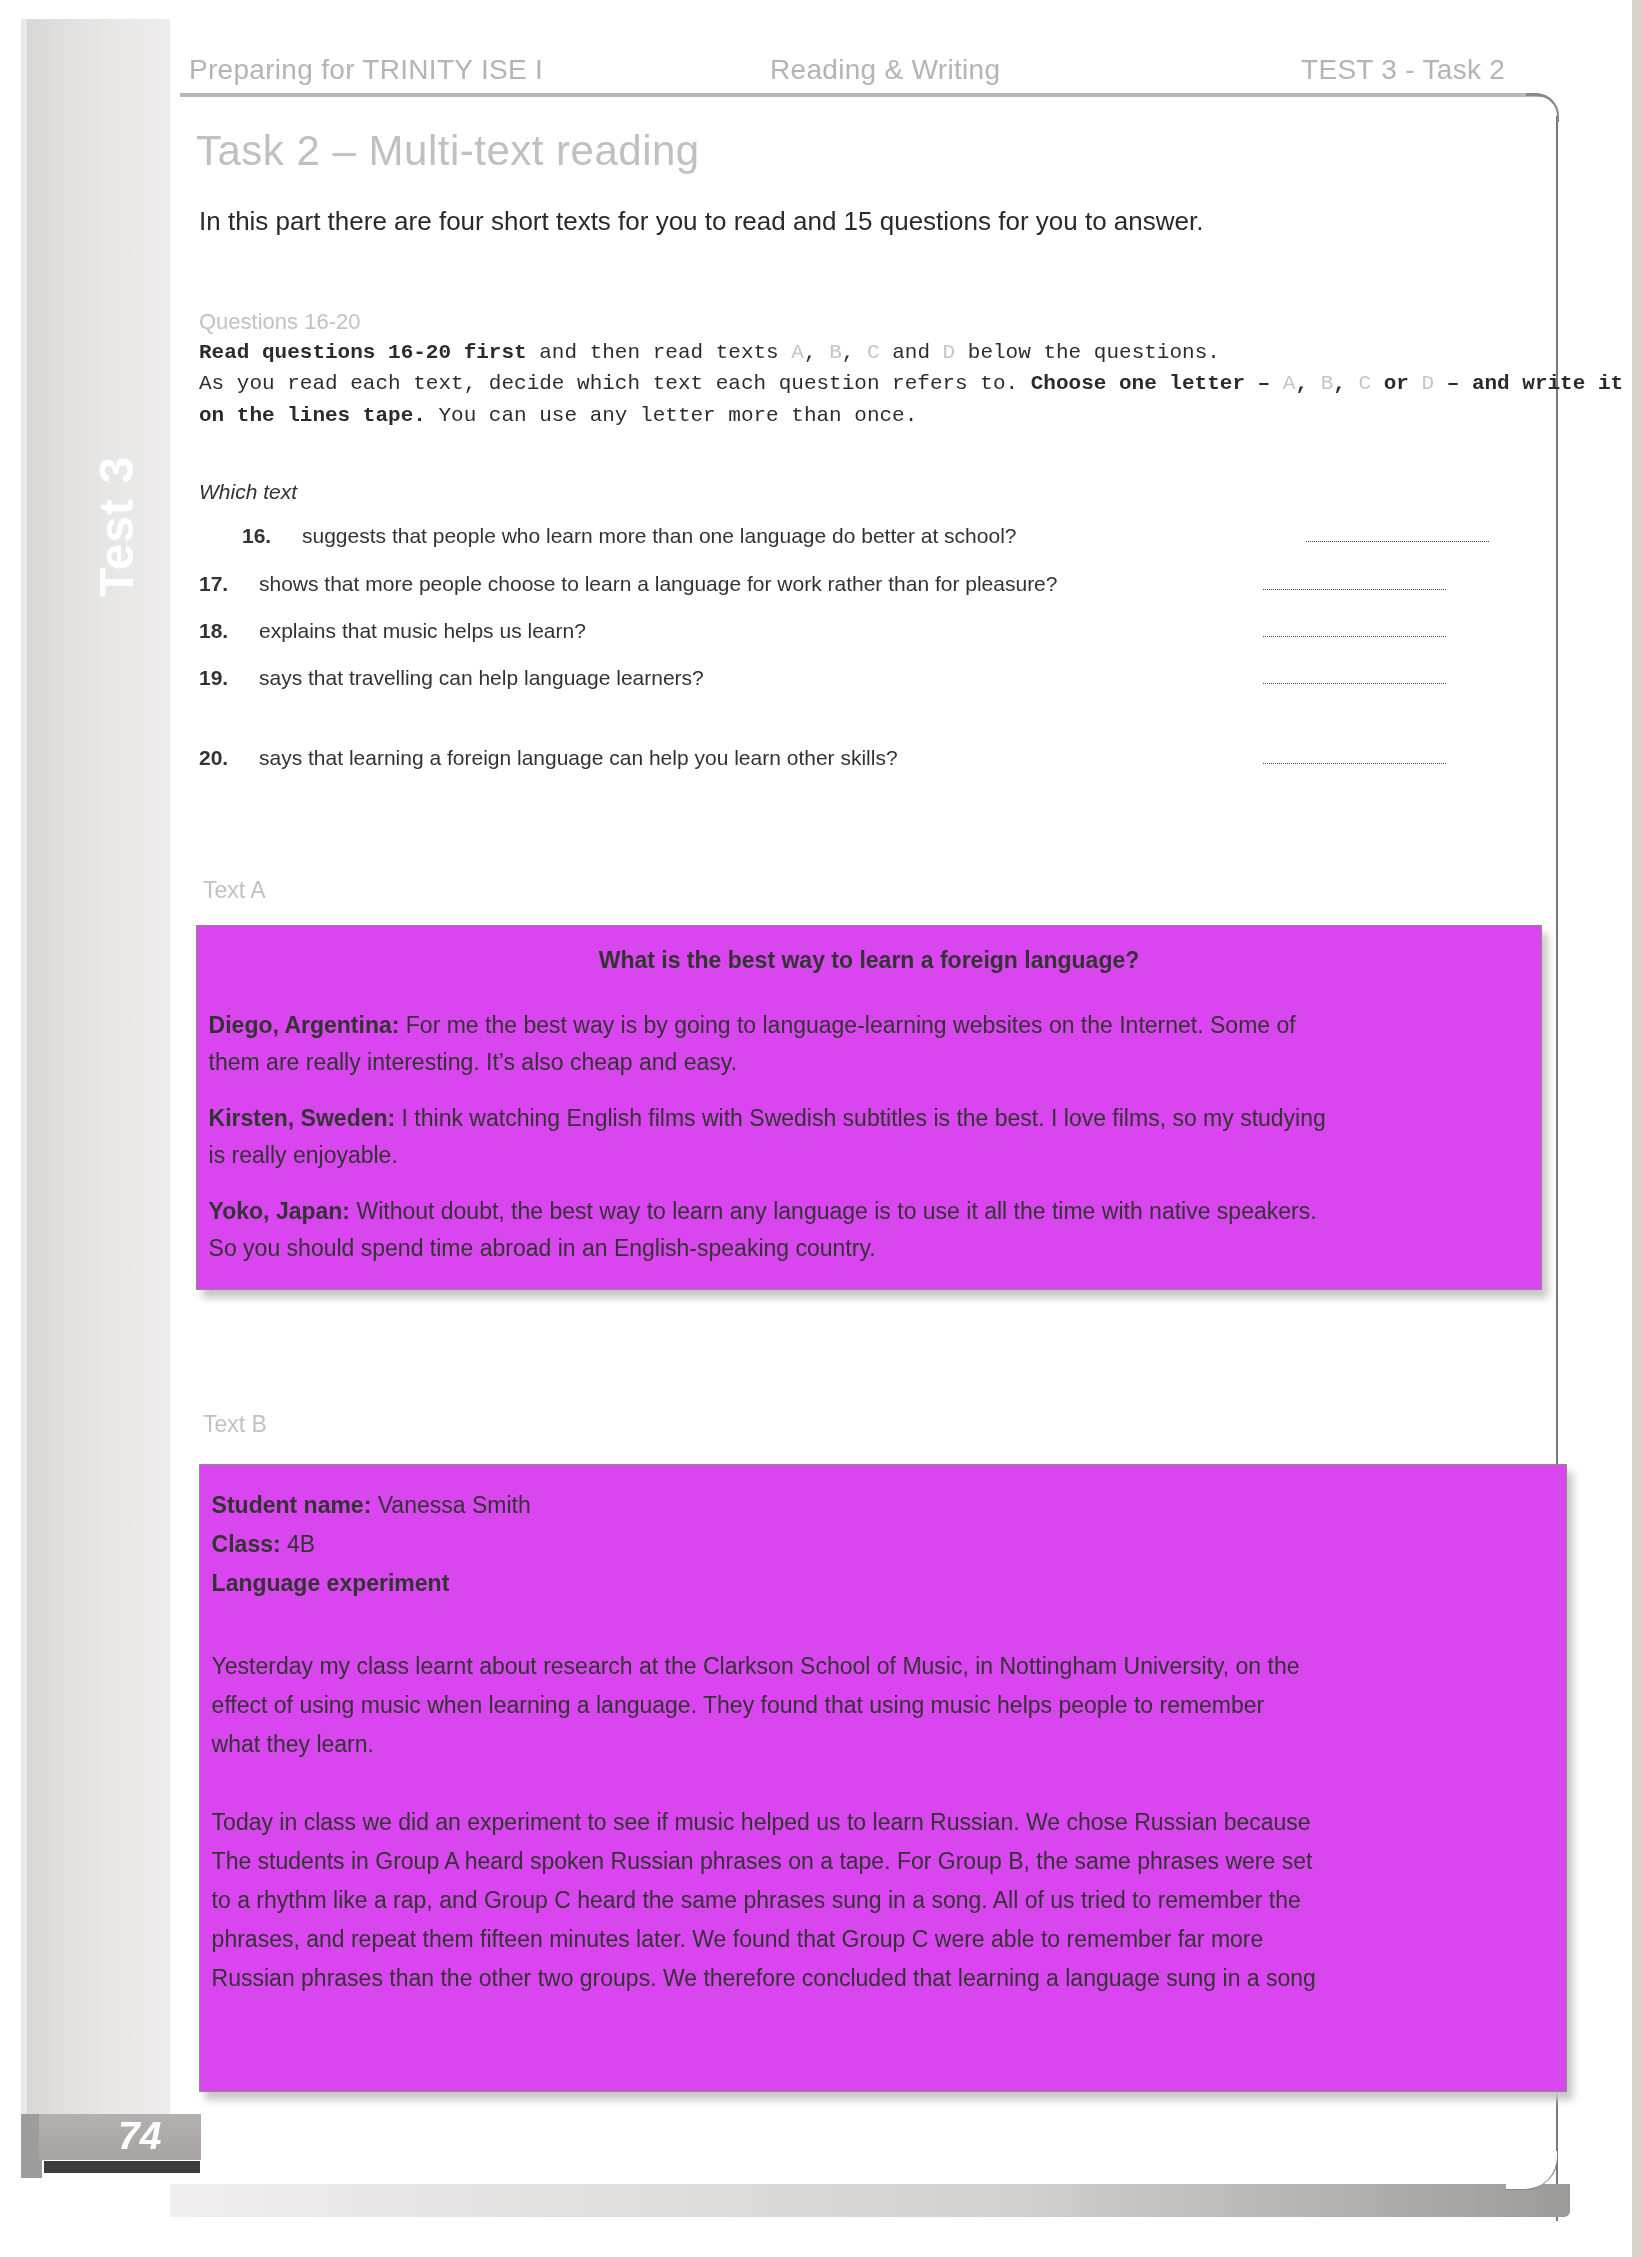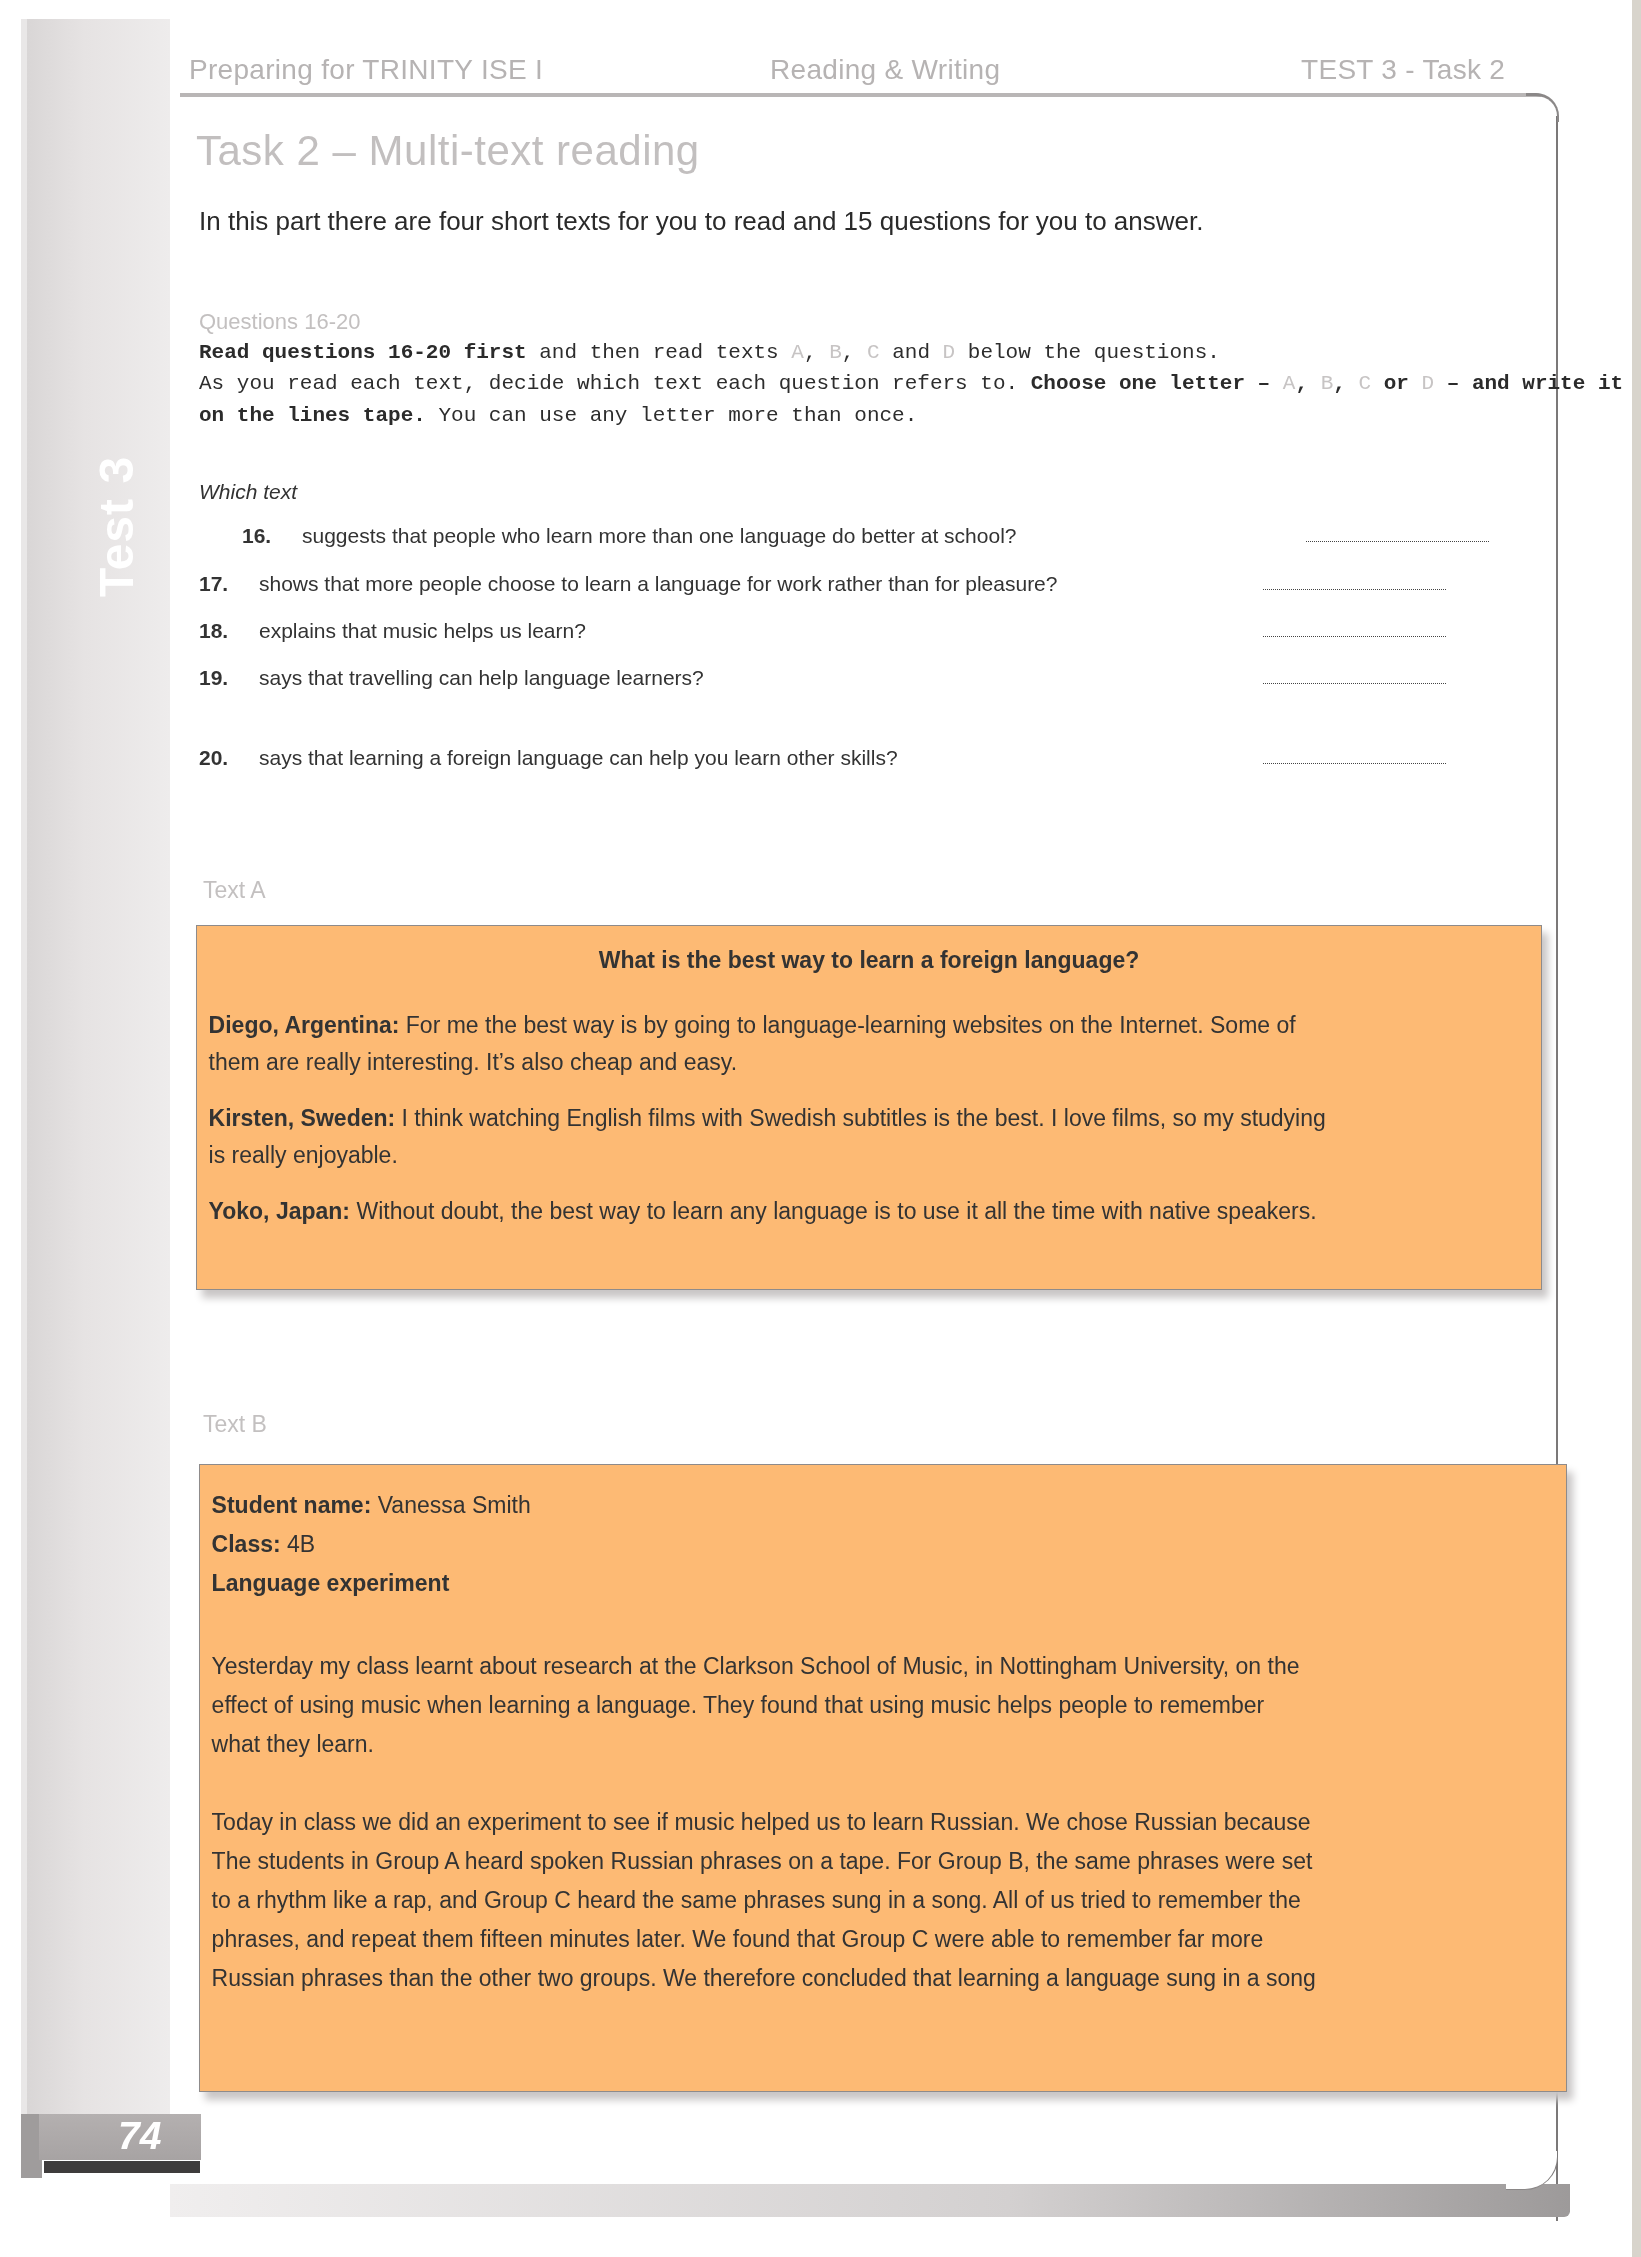--- a/index.html
+++ b/index.html
@@ -63,21 +63,21 @@
   .q-num { position: absolute; left: 0; font-weight: bold; }
   .q-text { position: absolute; left: 60px; }
   .q-line {
     position: absolute; left: 1064px; top: 17.4px; width: 183px; height: 0;
     border-bottom: 1.9px dotted #444;
   }
 
   .text-label { left: 203px; font-size: 23px; color: #c3c0c0; }
 
   .box {
-    background: #fdba74; border: 1.9px solid #8e8b8b; box-sizing: border-box;
+    background: #d946ef; border: 1.9px solid #8e8b8b; box-sizing: border-box;
     box-shadow: 5.8px 7.7px 7.7px #c9c6c6;
   }
   .boxA { left: 196px; top: 925px; width: 1346px; height: 365px; }
   .boxB { left: 199px; top: 1464px; width: 1368px; height: 628px; }
 
   .boxA-title {
     left: 0; top: 21px; width: 100%; text-align: center;
     font-weight: bold; font-size: 23px; color: #333;
   }
   .para { left: 11.6px; width: 1323px; font-size: 23px; line-height: 37px; color: #333; }
@@ -162,21 +162,21 @@
 <div class="abs text-label" style="top:877px;">Text A</div>
 <div class="abs box boxA">
   <div class="abs boxA-title">What is the best way to learn a foreign language?</div>
   <div class="abs para" style="top:81px;">
     <b>Diego, Argentina:</b><span> For me the best way is by going to language-learning websites on the Internet. Some of</span><br><span>them are really interesting. It’s also cheap and easy.</span>
   </div>
   <div class="abs para" style="top:174px;">
     <b>Kirsten, Sweden:</b><span> I think watching English films with Swedish subtitles is the best. I love films, so my studying</span><br><span>is really enjoyable.</span>
   </div>
   <div class="abs para" style="top:267px;">
-    <b>Yoko, Japan:</b><span> Without doubt, the best way to learn any language is to use it all the time with native speakers.</span><br>
+    <b>Yoko, Japan:</b><span> Without doubt, the best way to learn any language is to use it all the time with native speakers.</span><br><span>So you should spend time abroad in an English-speaking country.</span>
   </div>
 </div>
 
 <div class="abs text-label" style="top:1411px;">Text B</div>
 <div class="abs box boxB">
   <div class="abs b-meta" style="top:27px;">
     <b>Student name:</b><span> Vanessa Smith</span>
   </div>
   <div class="abs b-meta" style="top:66px;">
     <b>Class:</b><span> 4B</span>

